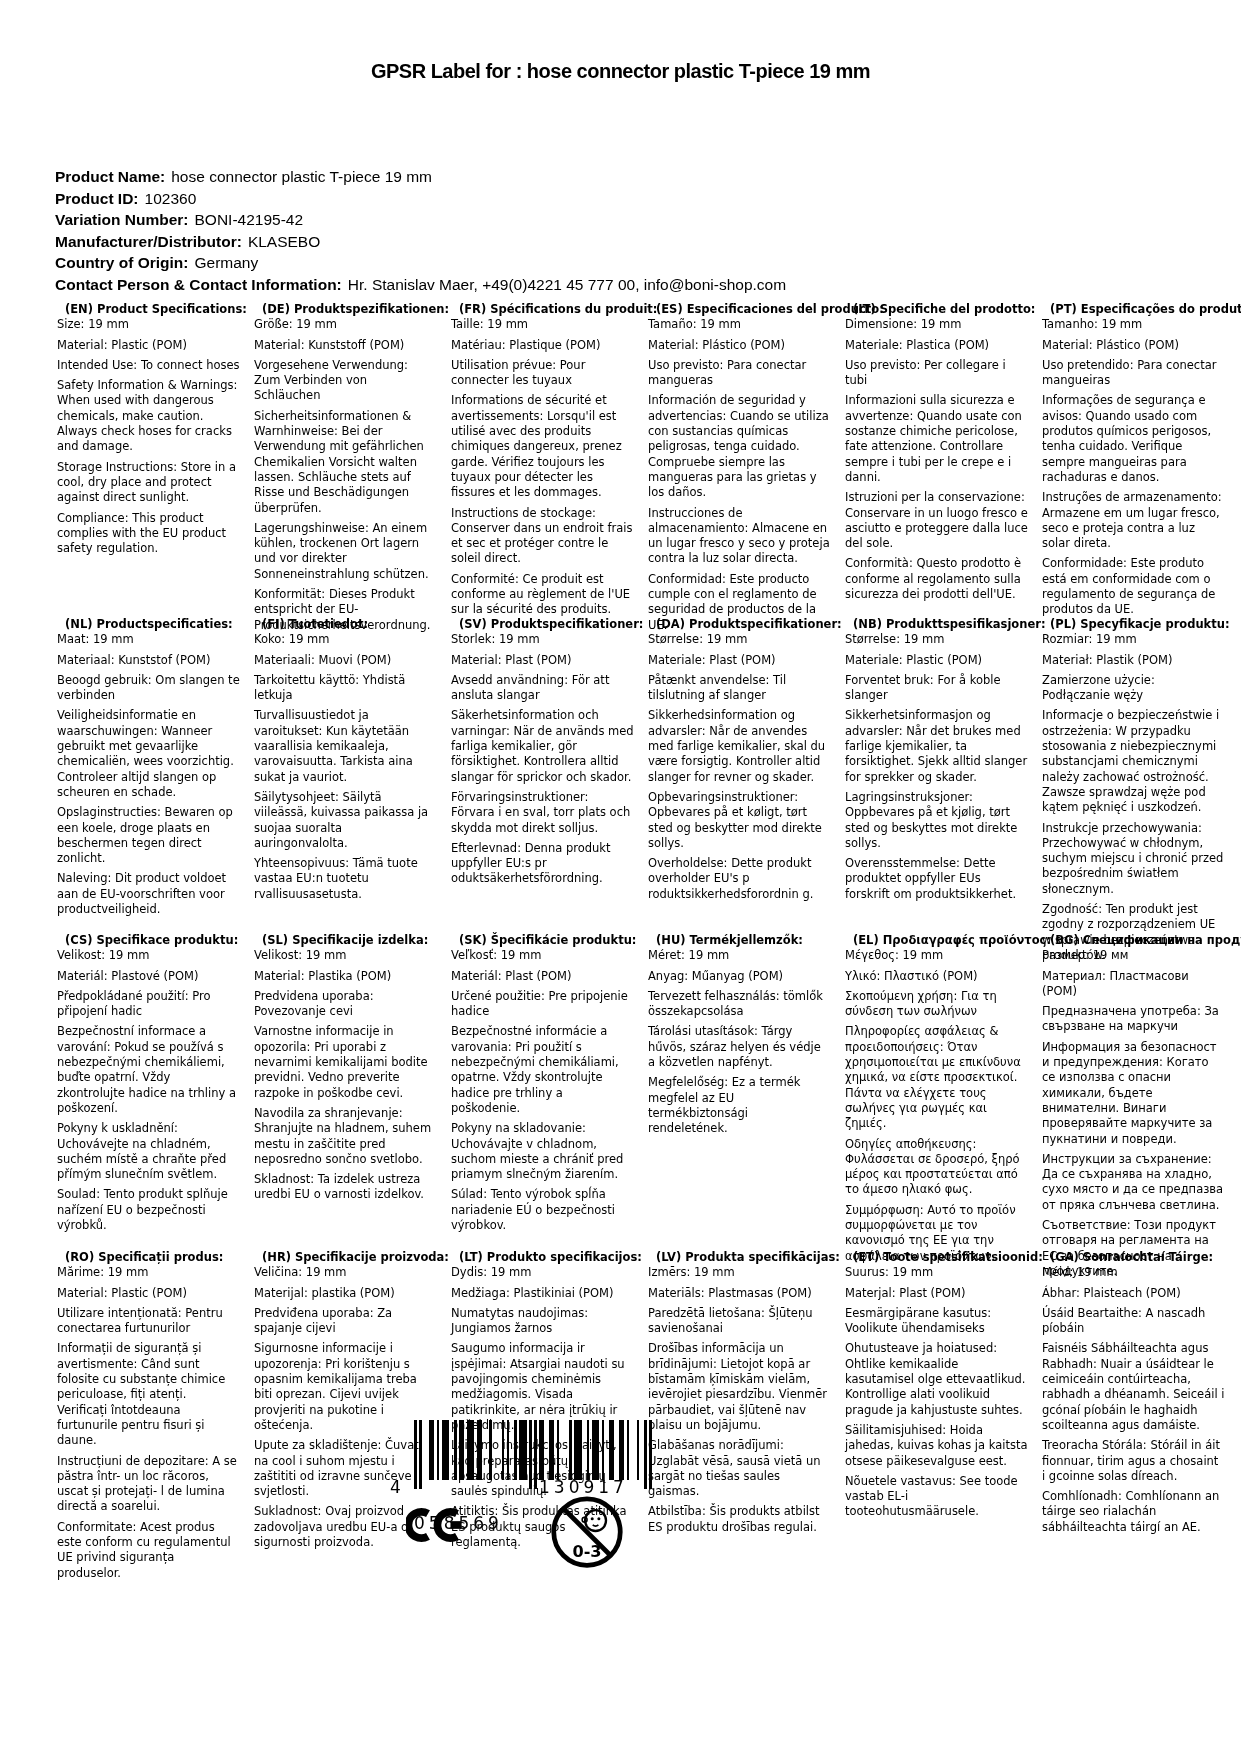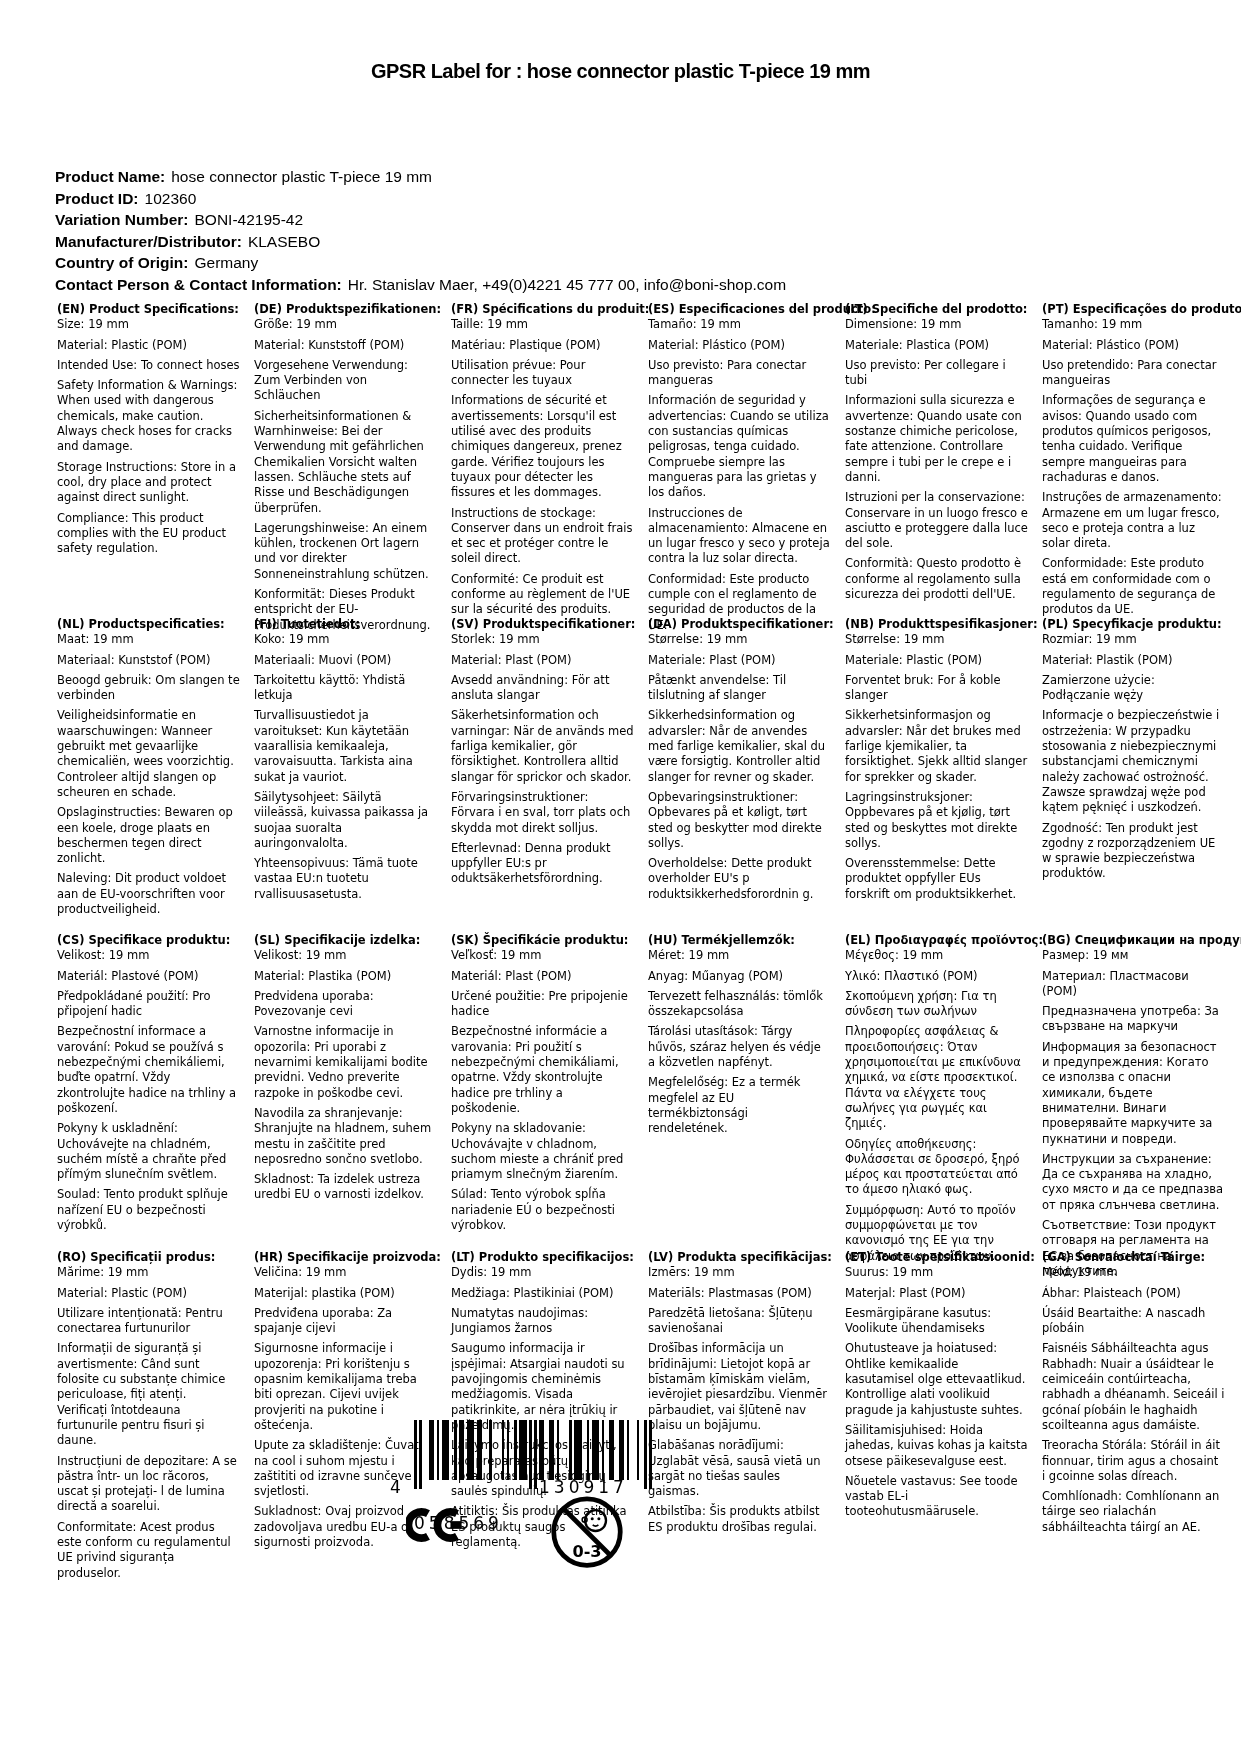--- a/index.html
+++ b/index.html
@@ -21,21 +21,21 @@
   
   .spec-row{position:absolute;left:57px;width:1184px;display:flex;}
   .spec-row-1{top:302px}
   .spec-row-2{top:617px}
   .spec-row-3{top:933px}
   .spec-row-4{top:1250px}
   .spec-cell{
     flex:0 0 197px;max-width:197px;box-sizing:border-box;padding-right:14px;
     font-size:11.5px;line-height:15.3px;
   }
-  .spec-heading{font-weight:bold;white-space:nowrap;}
+  .spec-heading{font-weight:bold;white-space:nowrap;margin-left:8px;}
   .spec-cell p{margin:0 0 5px 0;}
   
   #barcode{position:absolute;left:390px;top:1420px;width:280px;height:95px;}
   #barcode-bars{position:absolute;left:24px;top:0;font-size:0;white-space:nowrap;}
   .bc-module{display:inline-block;width:2.5px;height:60px;vertical-align:top;}
   .bc-module.on{background:#000;}
   .bc-module.guard{height:69px;}
   .bc-digit,.bc-group{position:absolute;top:57px;font-size:17px;font-family:"DejaVu Sans",sans-serif;}
   .bc-first{left:0;}
   .bc-g1{left:24px;width:104px;text-align:left;letter-spacing:4px;margin-top:36px;}
@@ -175,20 +175,21 @@
           <p>Sikkerhetsinformasjon og advarsler: Når det brukes med farlige kjemikalier, ta forsiktighet. Sjekk alltid slanger for sprekker og skader.</p>
           <p>Lagringsinstruksjoner: Oppbevares på et kjølig, tørt sted og beskyttes mot direkte sollys.</p>
           <p>Overensstemmelse: Dette produktet oppfyller EUs forskrift om produktsikkerhet.</p>
         </div>
         <div class="spec-cell">
           <div class="spec-heading">(PL) Specyfikacje produktu:</div>
           <p>Rozmiar: 19 mm</p>
           <p>Materiał: Plastik (POM)</p>
           <p>Zamierzone użycie: Podłączanie węży</p>
           <p>Informacje o bezpieczeństwie i ostrzeżenia: W przypadku stosowania z niebezpiecznymi substancjami chemicznymi należy zachować ostrożność. Zawsze sprawdzaj węże pod kątem pęknięć i uszkodzeń.</p>
+          <p>Instrukcje przechowywania: Przechowywać w chłodnym, suchym miejscu i chronić przed bezpośrednim światłem słonecznym.</p>
           <p>Zgodność: Ten produkt jest zgodny z rozporządzeniem UE w sprawie bezpieczeństwa produktów.</p>
         </div>
       </div>
       <div class="spec-row spec-row-3">
         <div class="spec-cell">
           <div class="spec-heading">(CS) Specifikace produktu:</div>
           <p>Velikost: 19 mm</p>
           <p>Materiál: Plastové (POM)</p>
           <p>Předpokládané použití: Pro připojení hadic</p>
           <p>Bezpečnostní informace a varování: Pokud se používá s nebezpečnými chemikáliemi, buďte opatrní. Vždy zkontrolujte hadice na trhliny a poškození.</p>

